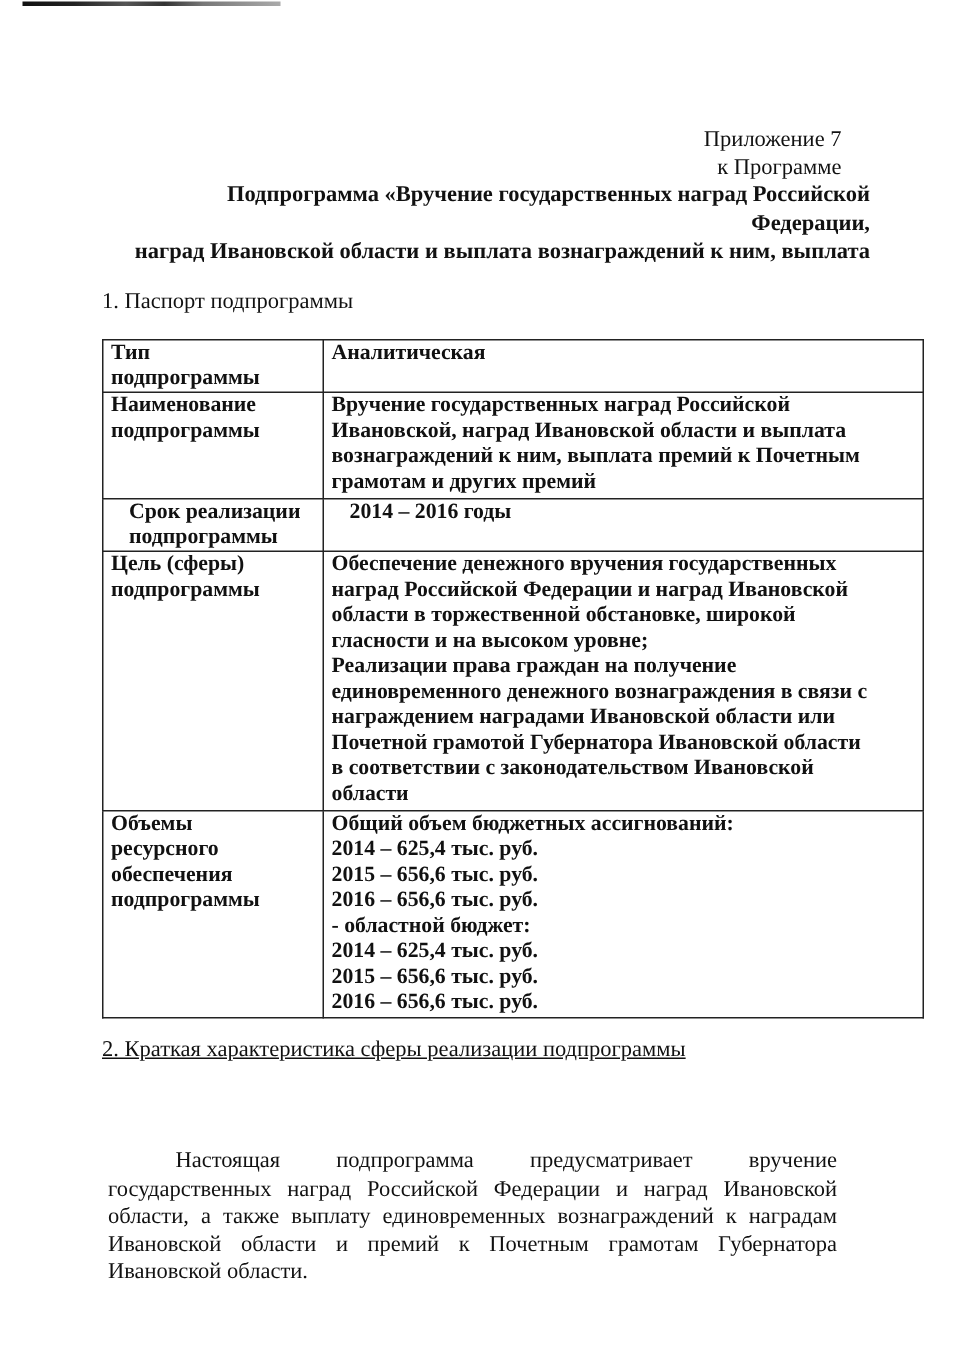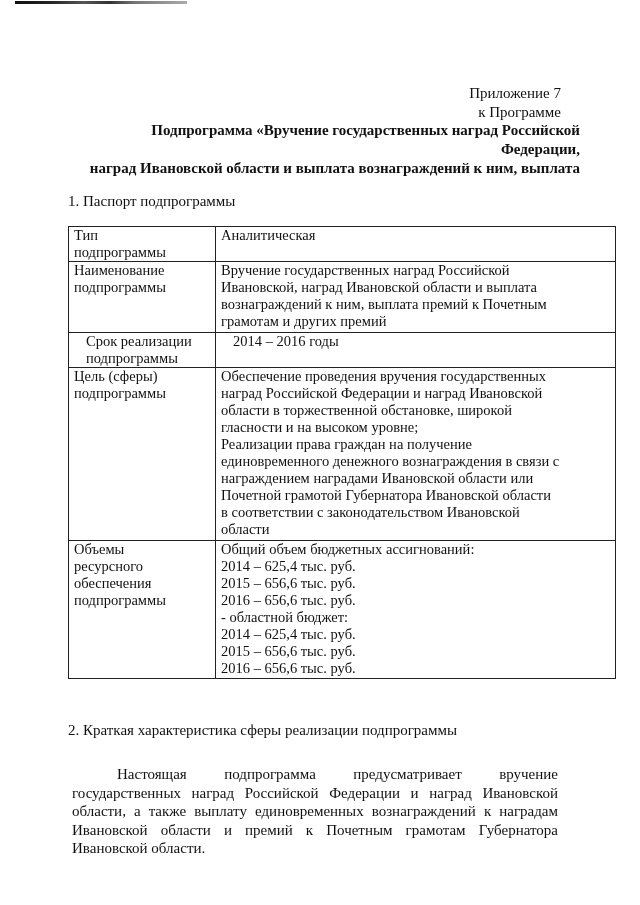--- a/index.html
+++ b/index.html
@@ -48,29 +48,30 @@
     }
     .section-heading {
       position: absolute;
       left: 68px;
       width: 495px;
       text-align: left;
       font-size: 15px;
       line-height: 19px;
     }
     .section-1 { top: 192px; }
-    .section-2 { top: 721px; }
+    .section-2 { top: 691px; text-decoration: underline; }
     .passport-table {
       position: absolute;
       left: 68px;
       top: 226px;
       width: 548px;
       border-collapse: collapse;
       font-size: 14.5px;
       line-height: 17px;
+      font-weight: bold;
     }
     .passport-table td {
       border: 1px solid #222;
       vertical-align: top;
       padding: 0px 5px 0px 5px;
     }
     .passport-table td.label-cell {
       width: 124px;
     }
     .passport-table tr.r1 td { height: 34px; }
@@ -143,21 +144,21 @@
       <td>
         <span class="cell-line">2014 – 2016 годы</span>
       </td>
     </tr>
     <tr class="r5">
       <td class="label-cell">
         <span class="cell-line">Цель (сферы)</span>
         <span class="cell-line">подпрограммы</span>
       </td>
       <td>
-        <span class="cell-line">Обеспечение проведения вручения государственных</span>
+        <span class="cell-line">Обеспечение денежного вручения государственных</span>
         <span class="cell-line">наград Российской Федерации и наград Ивановской</span>
         <span class="cell-line">области в торжественной обстановке, широкой</span>
         <span class="cell-line">гласности и на высоком уровне;</span>
         <span class="cell-line">Реализации права граждан на получение</span>
         <span class="cell-line">единовременного денежного вознаграждения в связи с</span>
         <span class="cell-line">награждением наградами Ивановской области или</span>
         <span class="cell-line">Почетной грамотой Губернатора Ивановской области</span>
         <span class="cell-line">в соответствии с законодательством Ивановской</span>
         <span class="cell-line">области</span>
       </td>

